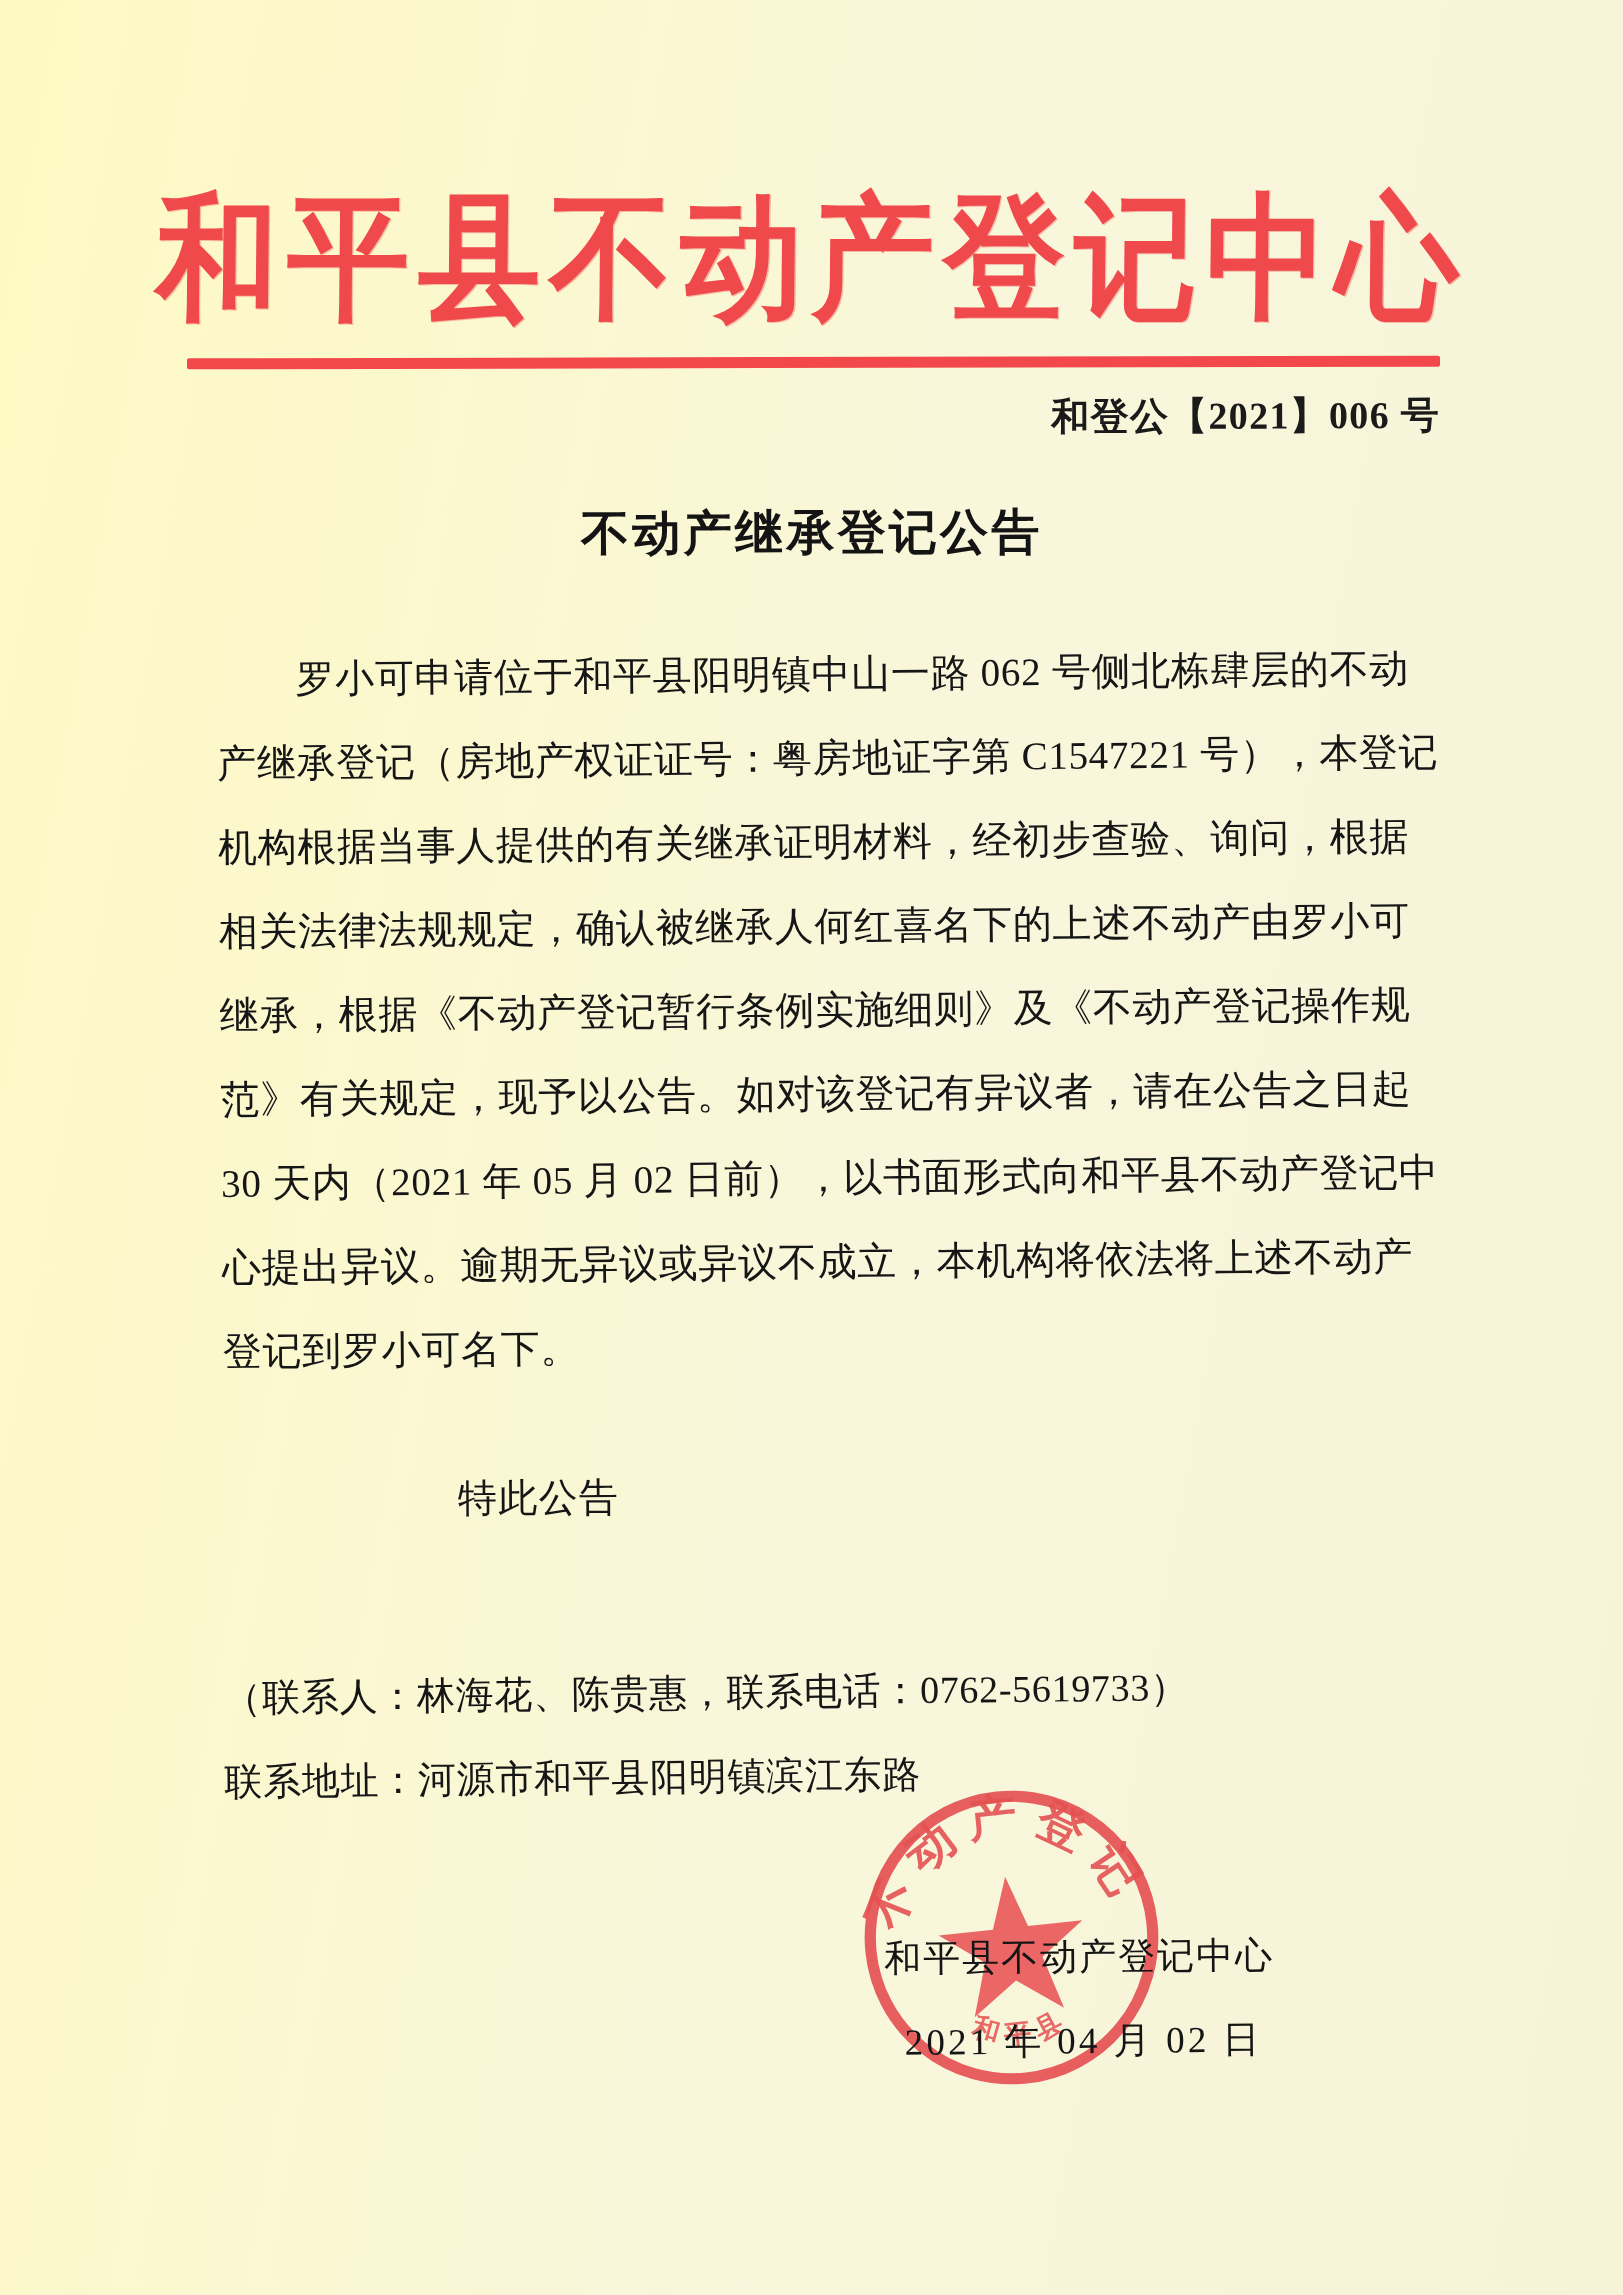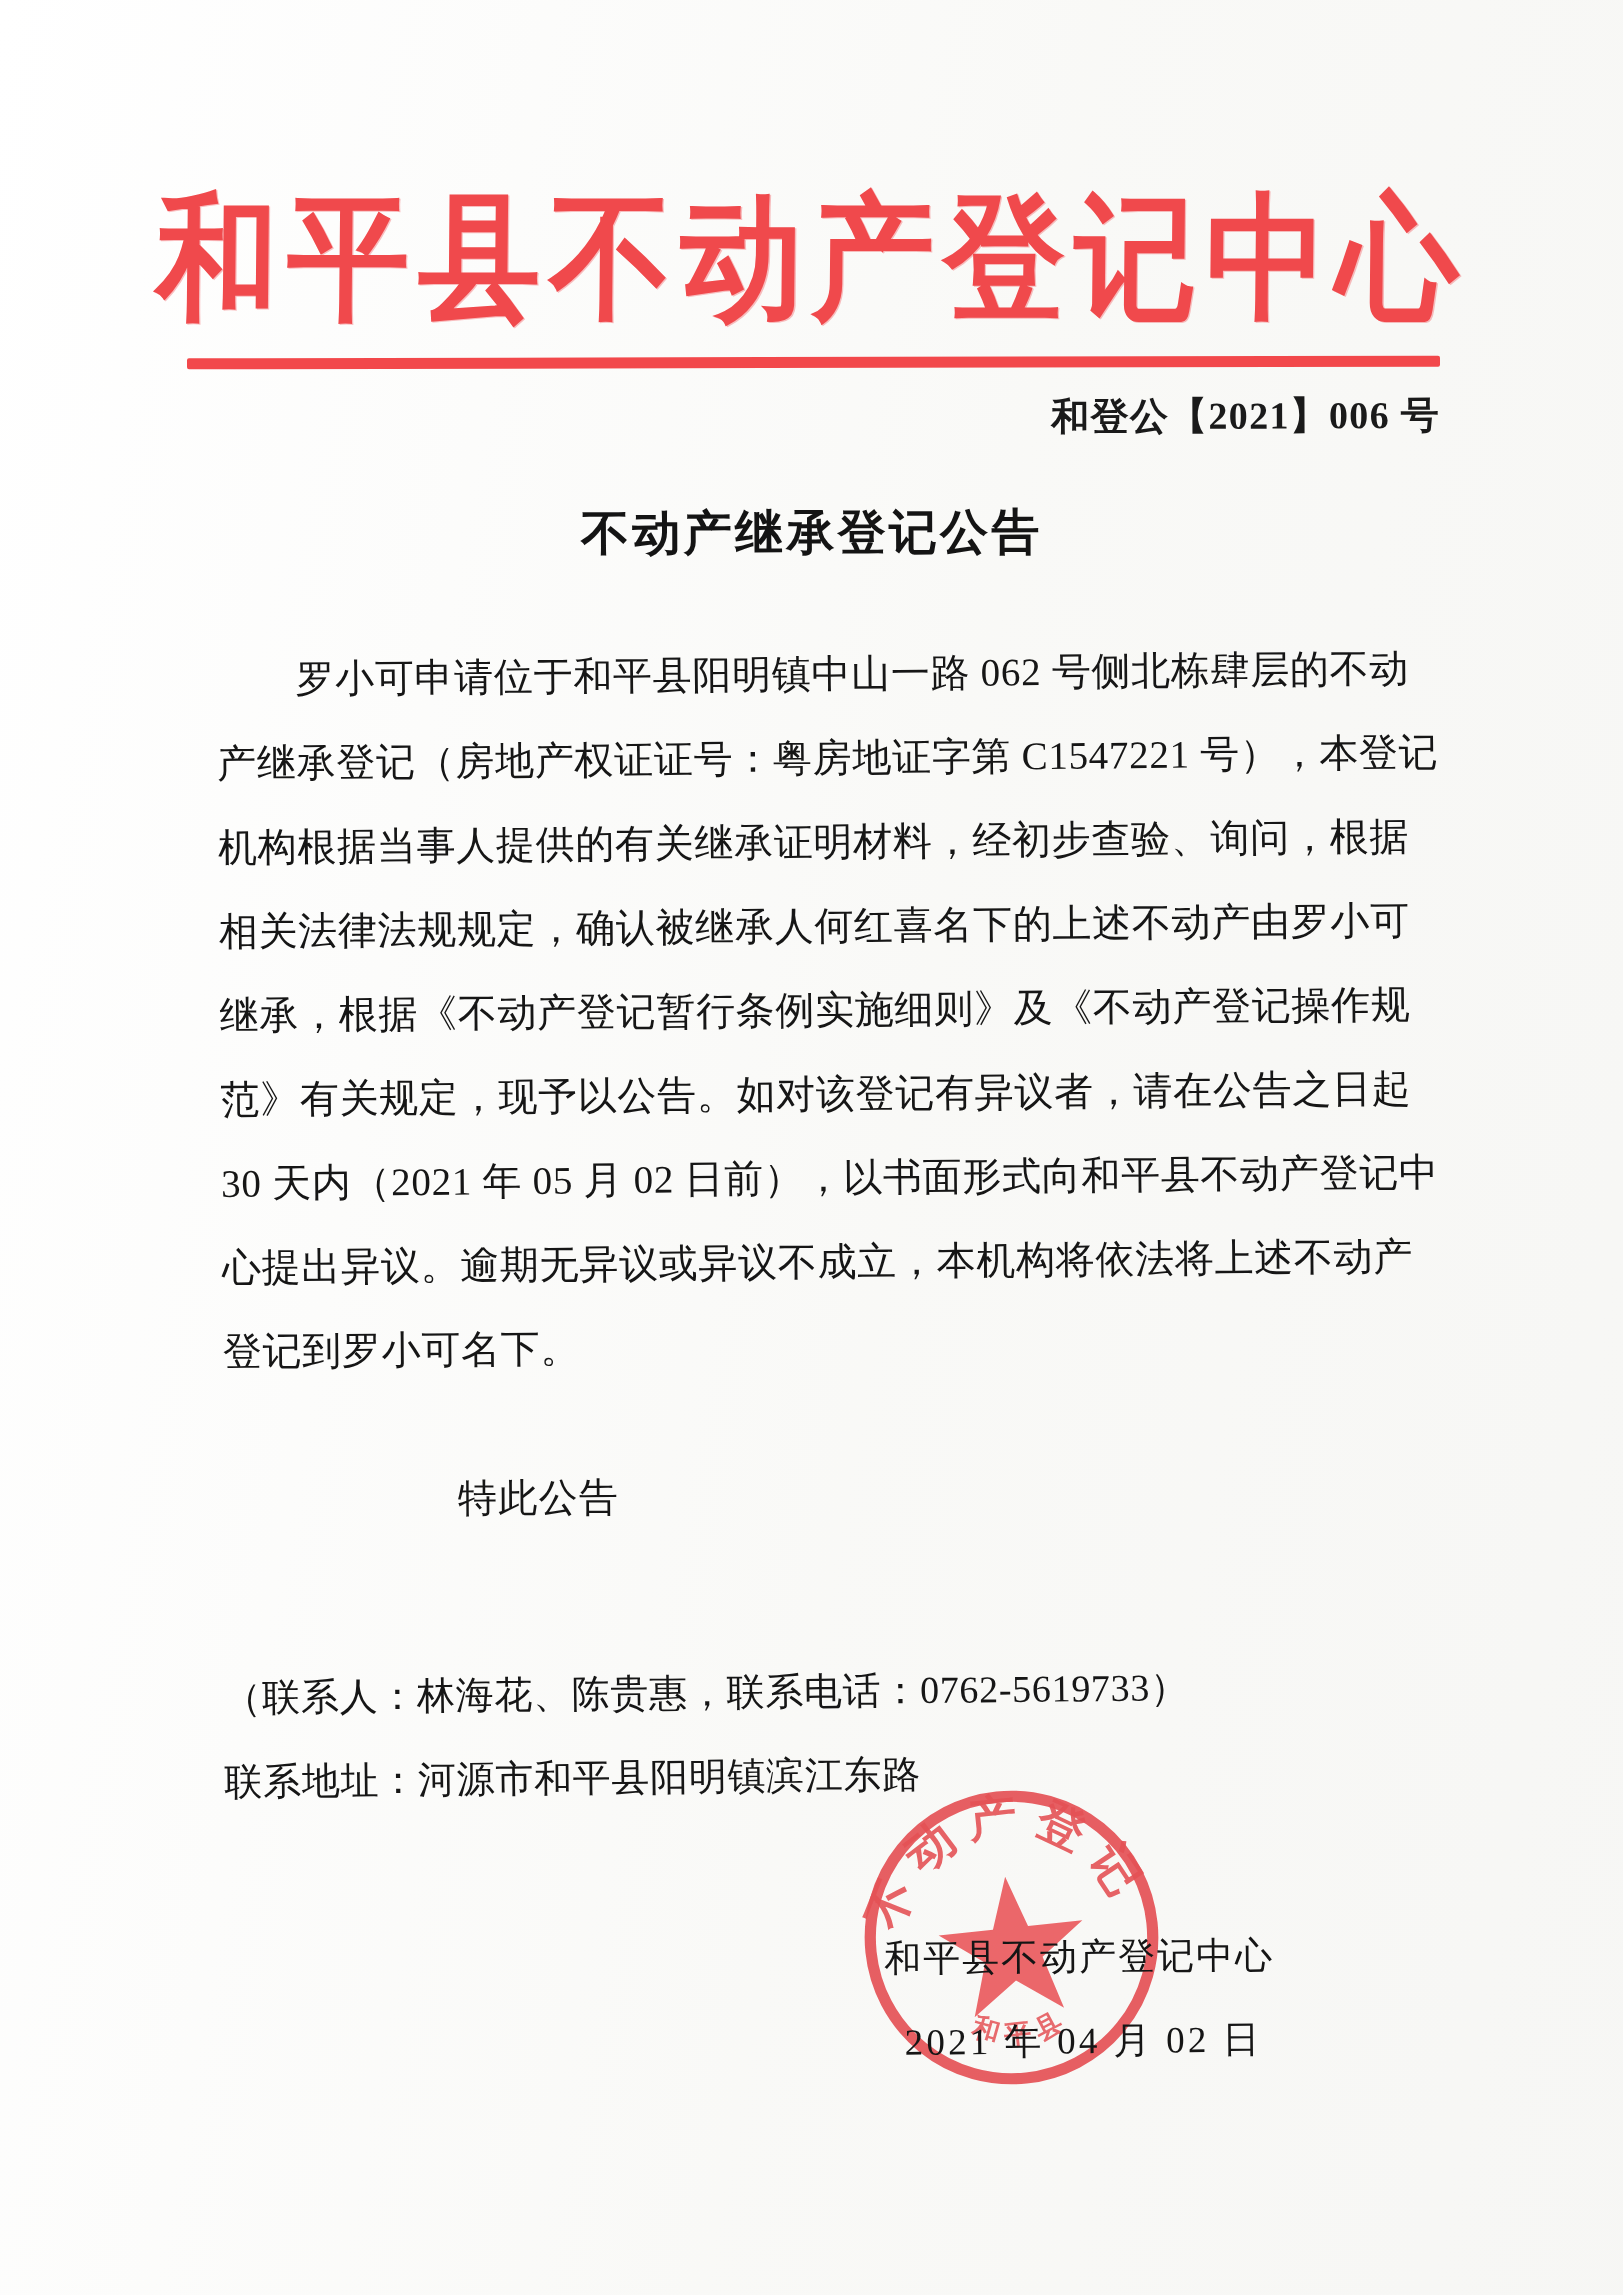--- a/index.html
+++ b/index.html
@@ -4,21 +4,21 @@
 <style>
   html, body {
     margin: 0;
     padding: 0;
     background: #d8d8d8;
   }
   .page {
     position: relative;
     width: 1624px;
     height: 2295px;
-    background: #ffffff;
+    background: #fef9c3;
     overflow: hidden;
     font-family: "Liberation Serif", "DejaVu Serif", serif;
     box-sizing: border-box;
   }
   
   .paper-tint {
     position: absolute;
     inset: 0;
     background:
       linear-gradient(100deg, rgba(250,250,246,0) 0%, rgba(244,244,240,0.55) 55%, rgba(238,238,234,0.5) 100%);

